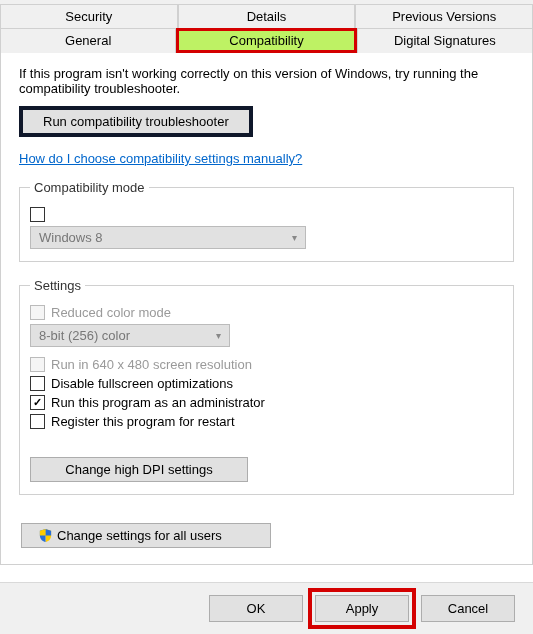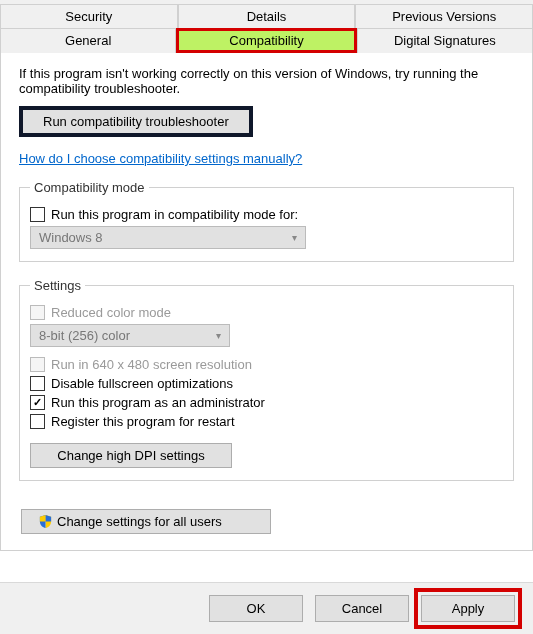--- a/index.html
+++ b/index.html
@@ -50,21 +50,21 @@
     margin-top: 4px; color: #777;
   }
   .combo .arrow { font-size: 10px; color: #888; }
   .combo.wide { width: 276px; text-align: center; }
   .combo.narrow { width: 200px; }
   .btn {
     background: #e1e1e1; border: 1px solid #adadad; font-size: 13px;
     padding: 4px 16px; display: inline-flex; align-items: center; gap: 4px;
     cursor: default;
   }
-  .dpi-btn { margin-top: 10px; width: 202px; justify-content: center; }
+  .dpi-btn { margin-top: 24px; width: 218px; justify-content: center; }
   .allusers-btn { margin: 12px 0 8px 2px; width: 250px; }
   .shield {
     width: 15px; height: 15px; display: inline-block;
   }
   .bottom-bar {
     position: absolute; bottom: 0; left: 0; right: 0;
     background: #f0f0f0; padding: 12px 18px; display: flex; justify-content: flex-end; gap: 12px;
     border-top: 1px solid #d9d9d9;
   }
   .bottom-bar .btn { width: 94px; justify-content: center; padding: 5px 0; }
@@ -93,21 +93,20 @@
     <div class="desc">If this program isn't working correctly on this version of Windows, try running the compatibility troubleshooter.</div>
 
     <div class="run-troubleshooter">Run compatibility troubleshooter</div>
 
     <div><a class="link">How do I choose compatibility settings manually?</a></div>
 
     <fieldset>
       <legend>Compatibility mode</legend>
       <div class="row">
         <span class="chk"></span>
-        <span class="label">Run this program in compatibility mode for:</span>
       </div>
       <div class="combo wide">
         <span>Windows 8</span>
         <span class="arrow">▾</span>
       </div>
     </fieldset>
 
     <fieldset>
       <legend>Settings</legend>
 
@@ -153,17 +152,17 @@
         </svg>
       </span>
       <span>Change settings for all users</span>
     </div>
   </div>
 
   <div class="watermark">wsxwin.com</div>
 
   <div class="bottom-bar">
     <div class="btn">OK</div>
+    <div class="btn apply-highlight">Apply</div>
     <div class="btn">Cancel</div>
-    <div class="btn apply-highlight">Apply</div>
   </div>
 
 </div>
 
 </body></html>

